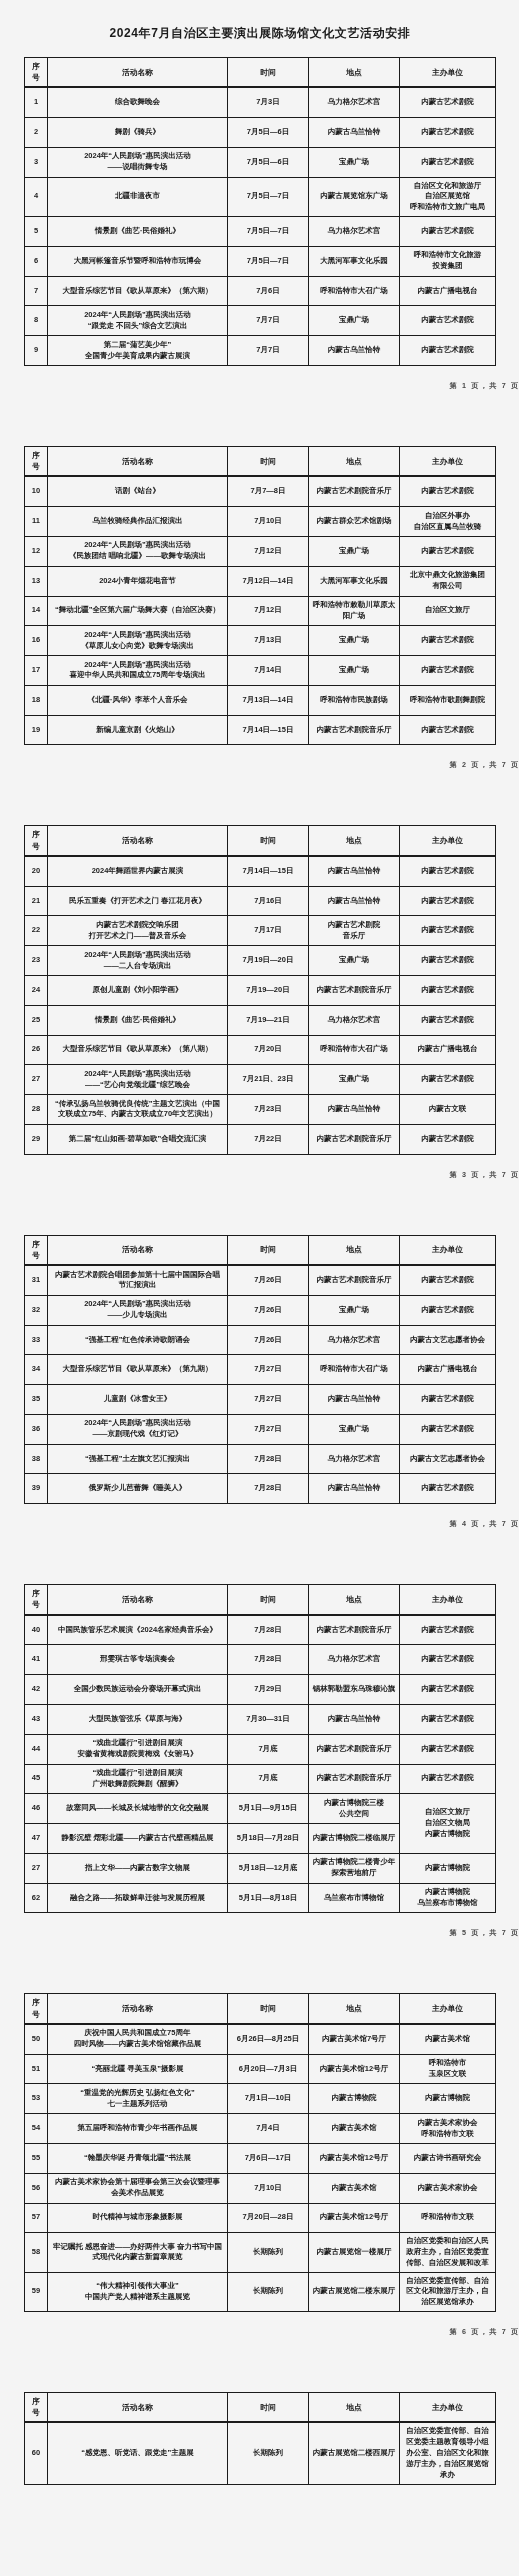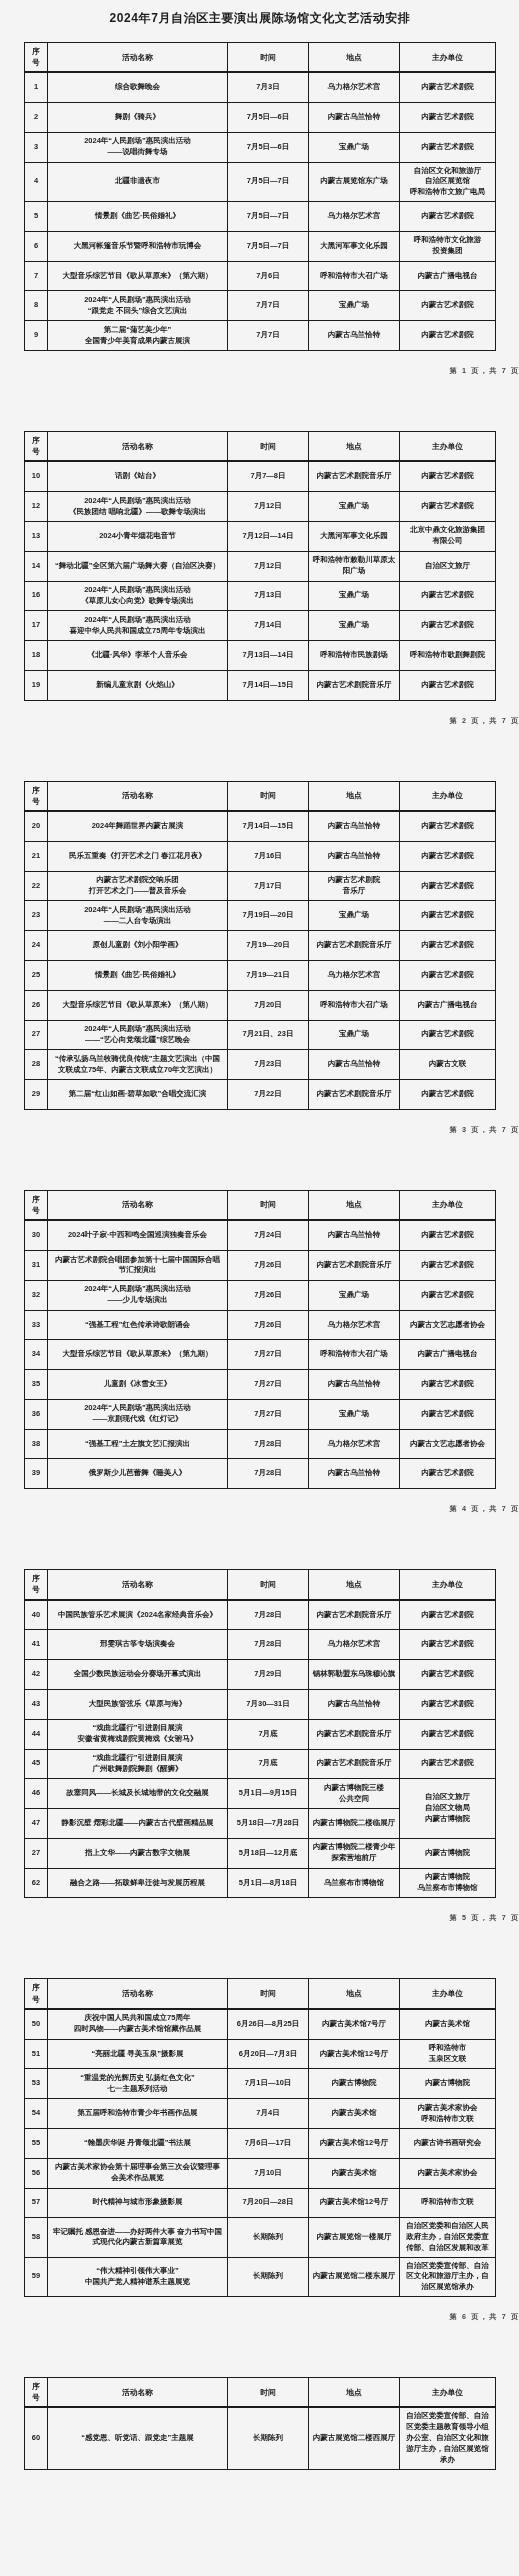--- a/index.html
+++ b/index.html
@@ -9,21 +9,21 @@
     font-family: "Liberation Sans", "DejaVu Sans", sans-serif;
     color: #1b1b1b;
     -webkit-font-smoothing: antialiased;
   }
   .doc { min-height: 2576px; padding-bottom: 26px; box-sizing: border-box; }
   .title {
     text-align: center;
     font-size: 12px;
     font-weight: bold;
     letter-spacing: 0.6px;
-    padding: 10px 0 0 0;
+    padding: 25px 0 0 0;
     margin: 0 0 15px 0;
   }
   .page { margin-bottom: 55px; }
   .page:last-child { margin-bottom: 0; }
   table.sched {
     border-collapse: collapse;
     width: 471px;
     margin: 15px auto;
     table-layout: fixed;
   }
@@ -171,20 +171,28 @@
           </thead>
           <tbody>
             <tr>
               <td>10</td>
               <td>话剧《站台》</td>
               <td>7月7—8日</td>
               <td>内蒙古艺术剧院音乐厅</td>
               <td>内蒙古艺术剧院</td>
             </tr>
             <tr>
+              <td>11</td>
+              <td>乌兰牧骑经典作品汇报演出</td>
+              <td>7月10日</td>
+              <td>内蒙古群众艺术馆剧场</td>
+              <td>自治区外事办
+自治区直属乌兰牧骑</td>
+            </tr>
+            <tr>
               <td>12</td>
               <td>2024年“人民剧场”惠民演出活动
 《民族团结 唱响北疆》——歌舞专场演出</td>
               <td>7月12日</td>
               <td>宝鼎广场</td>
               <td>内蒙古艺术剧院</td>
             </tr>
             <tr>
               <td>13</td>
               <td>2024小青年烟花电音节</td>
@@ -344,27 +352,20 @@
             <tr>
               <th>序号</th>
               <th>活动名称</th>
               <th>时间</th>
               <th>地点</th>
               <th>主办单位</th>
             </tr>
           </thead>
           <tbody>
             <tr>
-              <td>30</td>
-              <td>2024叶子寂·中西和鸣全国巡演独奏音乐会</td>
-              <td>7月24日</td>
-              <td>内蒙古乌兰恰特</td>
-              <td>内蒙古艺术剧院</td>
-            </tr>
-            <tr>
               <td>31</td>
               <td>内蒙古艺术剧院合唱团参加第十七届中国国际合唱节汇报演出</td>
               <td>7月26日</td>
               <td>内蒙古艺术剧院音乐厅</td>
               <td>内蒙古艺术剧院</td>
             </tr>
             <tr>
               <td>32</td>
               <td>2024年“人民剧场”惠民演出活动
 ——少儿专场演出</td>

